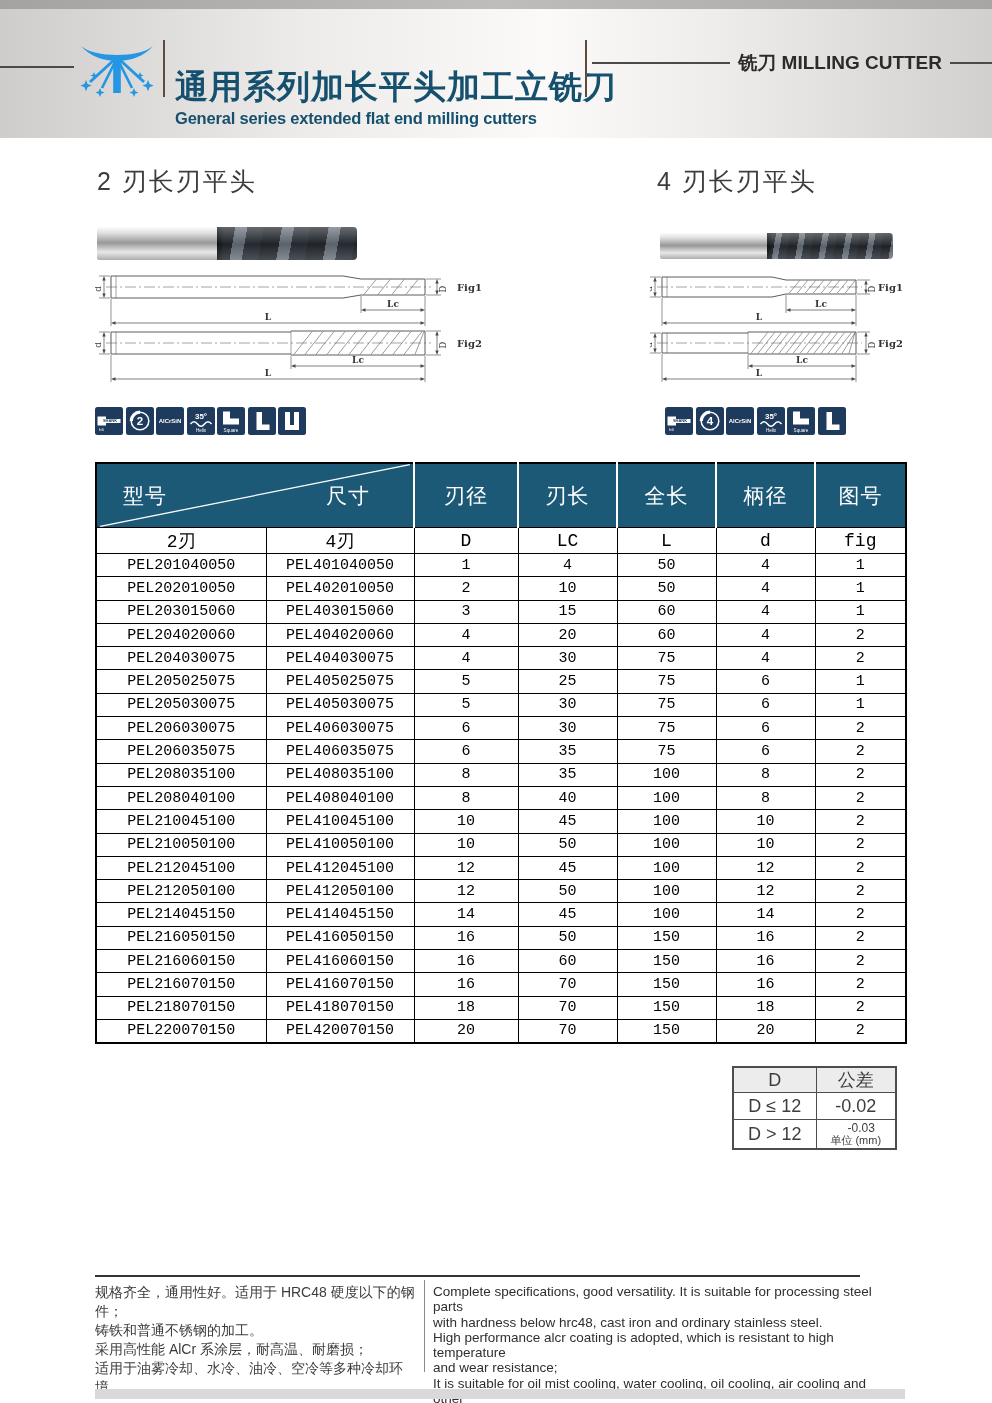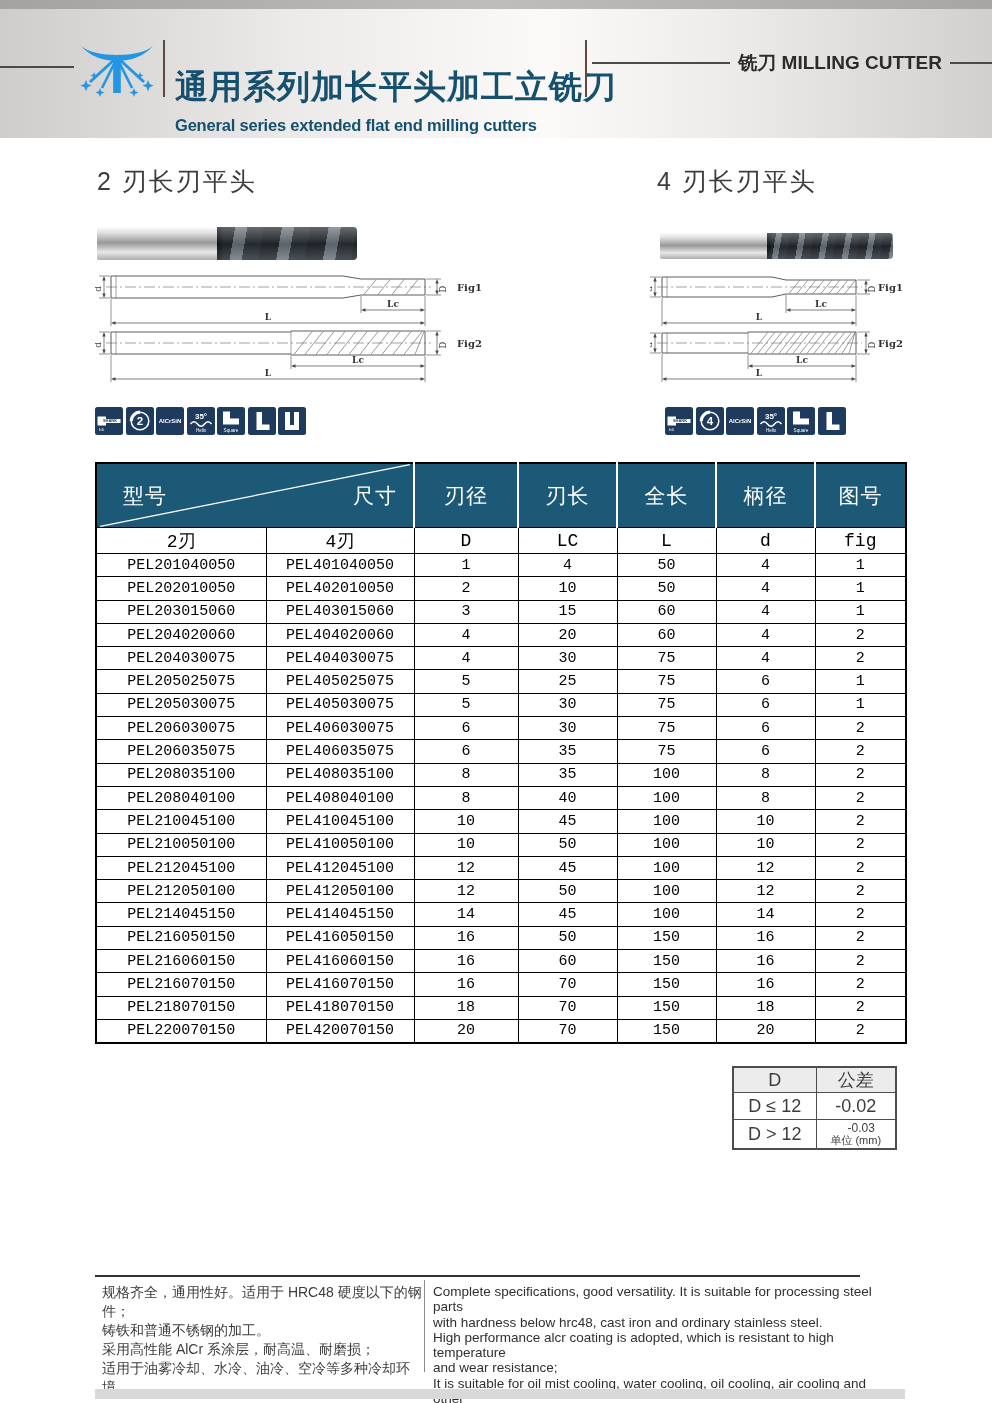--- a/index.html
+++ b/index.html
@@ -10,21 +10,21 @@
   .header{position:absolute;left:0;top:0;width:992px;height:138px;
     background:linear-gradient(to right,#cfcdcb,#ecebe9 30%,#fbfaf9 55%,#eeedeb 72%,#d2d0ce 100%);}
   .header::before{content:'';position:absolute;left:0;top:0;right:0;height:9px;
     background:linear-gradient(to right,#a5a2a0,#bfbcb9 50%,#a8a5a2);}
   .hdr-left-line{position:absolute;left:0;top:66px;width:74px;height:2px;background:#4a4a4a;}
   .logo{position:absolute;left:74px;top:36px;}
   .vdiv{position:absolute;width:2px;background:#5e4b3e;top:40px;height:57px;}
   .vdiv.d1{left:163px;} .vdiv.d2{left:585px;}
   .titles{position:absolute;left:175px;top:37px;color:#15506e;}
   .title-cn{font-size:33px;font-weight:900;letter-spacing:1px;line-height:1.05;margin-top:33px;}
-  .title-en{font-size:16.5px;font-weight:bold;letter-spacing:-0.2px;margin-top:11px;}
+  .title-en{font-size:16.5px;font-weight:bold;letter-spacing:-0.2px;margin-top:4px;}
   .cat{position:absolute;left:592px;right:0;top:52px;height:22px;display:flex;align-items:center;}
   .cat .rule{height:2px;background:#4a4a4a;}
   .cat .rule.grow{flex:1;}
   .cat .rule.tail{width:42px;}
   .cat .cat-text{font-size:19px;font-weight:bold;color:#2b2b2b;padding:0 8px;white-space:nowrap;}
 
   
   .sec-title{position:absolute;top:165px;font-size:25px;color:#3d3d3d;letter-spacing:2px;}
   #sec-title-left{left:97px;} #sec-title-right{left:657px;}
 
@@ -47,40 +47,40 @@
   .badge{width:28px;height:28px;}
 
   
   .spec-wrap{position:absolute;left:95px;top:462px;}
   table.spec{border-collapse:collapse;width:810px;table-layout:fixed;border:2px solid #000;font-family:Liberation Mono, monospace;}
   table.spec th,table.spec td{border:1px solid #000;text-align:center;vertical-align:middle;padding:0;}
   tr.teal th{background:#1c5977;color:#fff;font-size:21px;font-weight:normal;height:63px;letter-spacing:1px;}
   tr.teal th + th{border-left:2px solid #fff;}
   th.diag{position:relative;}
   th.diag .diag-svg{position:absolute;left:0;top:0;width:100%;height:100%;}
-  th.diag .diag-top{position:absolute;top:50%;transform:translateY(-50%);right:16px;}
+  th.diag .diag-top{position:absolute;top:50%;transform:translateY(-50%);right:43px;}
   th.diag .diag-bottom{position:absolute;top:50%;transform:translateY(-50%);left:26px;}
   tr.sub td{height:25px;font-size:18px;background:#fff;color:#000000;}
   tbody.spec-body tr{height:23.3px;}
   tbody.spec-body td{font-size:15px;color:#000;}
 
   
   .tol-wrap{position:absolute;left:732px;top:1066px;}
   table.tol{border-collapse:collapse;width:163px;table-layout:fixed;border:2px solid #4d4d4d;color:#3d3d3d;}
   table.tol th,table.tol td{border:1.5px solid #4d4d4d;text-align:center;vertical-align:middle;padding:0;}
   table.tol th{background:#ececec;font-weight:normal;font-size:18px;height:23px;}
   table.tol td{font-size:18px;height:26px;}
   table.tol td.stacked{height:28px;}
   table.tol .tol-small{font-size:12px;line-height:1.05;margin-left:11px;}
   table.tol .tol-unit{font-size:11px;line-height:1.05;}
 
   
   .footer-rule{position:absolute;left:95px;top:1275px;width:765px;height:1.5px;background:#333;}
   .footer-vline{position:absolute;left:424px;top:1280px;width:1px;height:92px;background:#8a8a8a;}
-  .footer-cn{position:absolute;left:102px;top:1283px;width:322px;font-size:14px;line-height:1.36;color:#3c3c3c;white-space:pre-line;}
+  .footer-cn{position:absolute;left:95px;top:1283px;width:322px;font-size:14px;line-height:1.36;color:#3c3c3c;white-space:pre-line;}
   .footer-en{position:absolute;left:433px;top:1284px;width:445px;font-size:13.5px;line-height:1.13;color:#2f2f2f;white-space:pre-line;}
   .bottom-bar{position:absolute;left:95px;top:1389px;width:810px;height:10px;background:#d9d9d9;}
 </style>
 </head>
 <body>
 
 <div id="page">
 
   <div class="header">
     <div class="hdr-left-line"></div>

